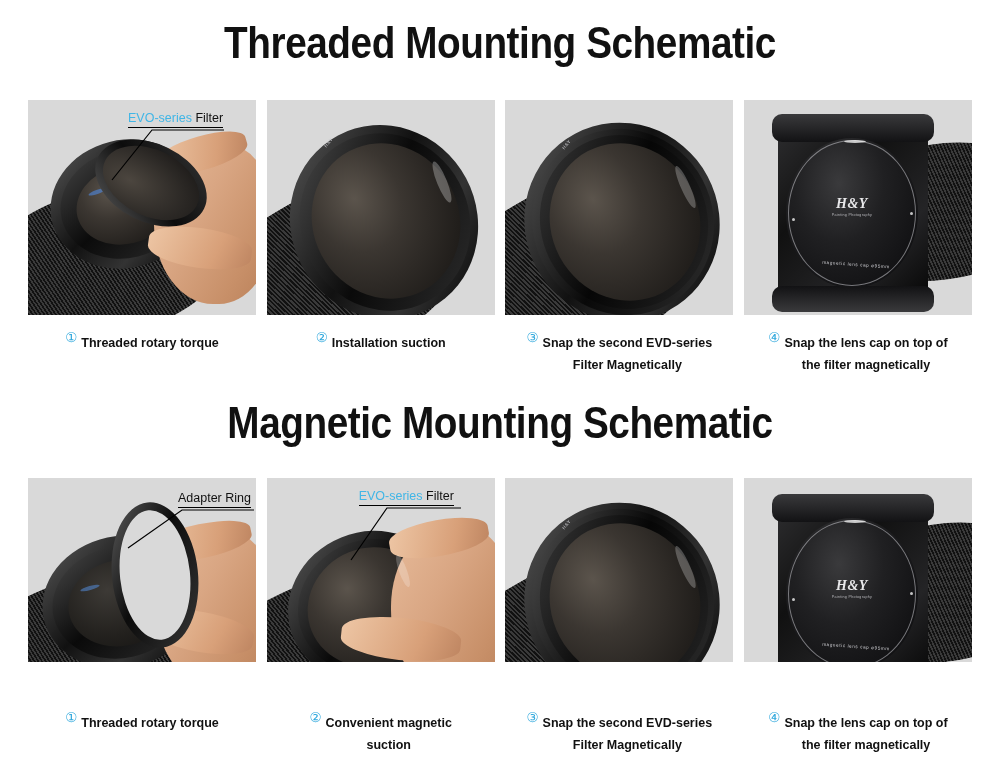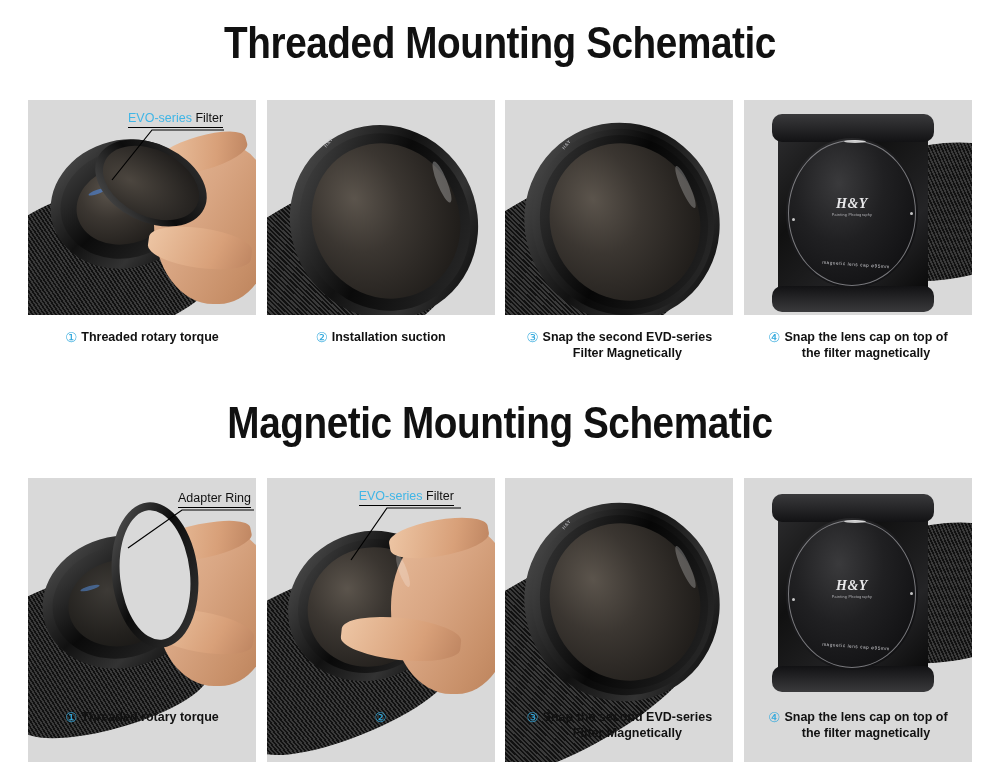--- a/index.html
+++ b/index.html
@@ -25,21 +25,21 @@
   }
   .panel-row{
     position:absolute;left:28px;width:944px;
     display:flex;justify-content:space-between;
   }
   .panel{
     width:228px;height:215px;
     background:#d9d9d9;
     position:relative;overflow:hidden;
   }
-  .panel.tall{height:284px;}
+  .panel.tall{height:184px;}
   .caption-row{
     position:absolute;left:28px;width:944px;
     display:flex;justify-content:space-between;
   }
   .caption{
     width:228px;
     text-align:center;
     font-size:12.5px;
     font-weight:bold;
     color:#111;
@@ -48,21 +48,21 @@
     align-items:flex-start;
     gap:4px;
   }
   .cnum{
     color:#2fa8dd;
     font-size:13.5px;
     font-weight:normal;
     flex:0 0 auto;
     line-height:1.2;
   }
-  .ctext{display:block;}
+  .ctext{display:block;margin-top:6px;}
 
   
   .callout{position:absolute;z-index:20;white-space:nowrap;}
   .callout .lbl{
     font-size:12.5px;font-weight:normal;line-height:1.1;
     display:inline-block;padding-bottom:1px;
     border-bottom:1.4px solid #000;
   }
   .cy{color:#41b6e6;}
   .bk{color:#111;}
@@ -314,20 +314,24 @@
 
   <div class="caption-row" style="top:332px;">
     <div class="caption">
       <span class="cnum">①</span>
       <span>
           <span class="ctext">Threaded rotary torque</span>
         </span>
     </div>
     <div class="caption">
       <span class="cnum">②</span>
+      <span>
+        <span class="ctext">Convenient magnetic</span>
+        <span class="ctext">suction</span>
+      </span>
     </div>
     <div class="caption">
       <span class="cnum">③</span>
       <span>
         <span class="ctext">Snap the second EVD-series</span>
         <span class="ctext">Filter Magnetically</span>
       </span>
     </div>
     <div class="caption">
       <span class="cnum">④</span>

